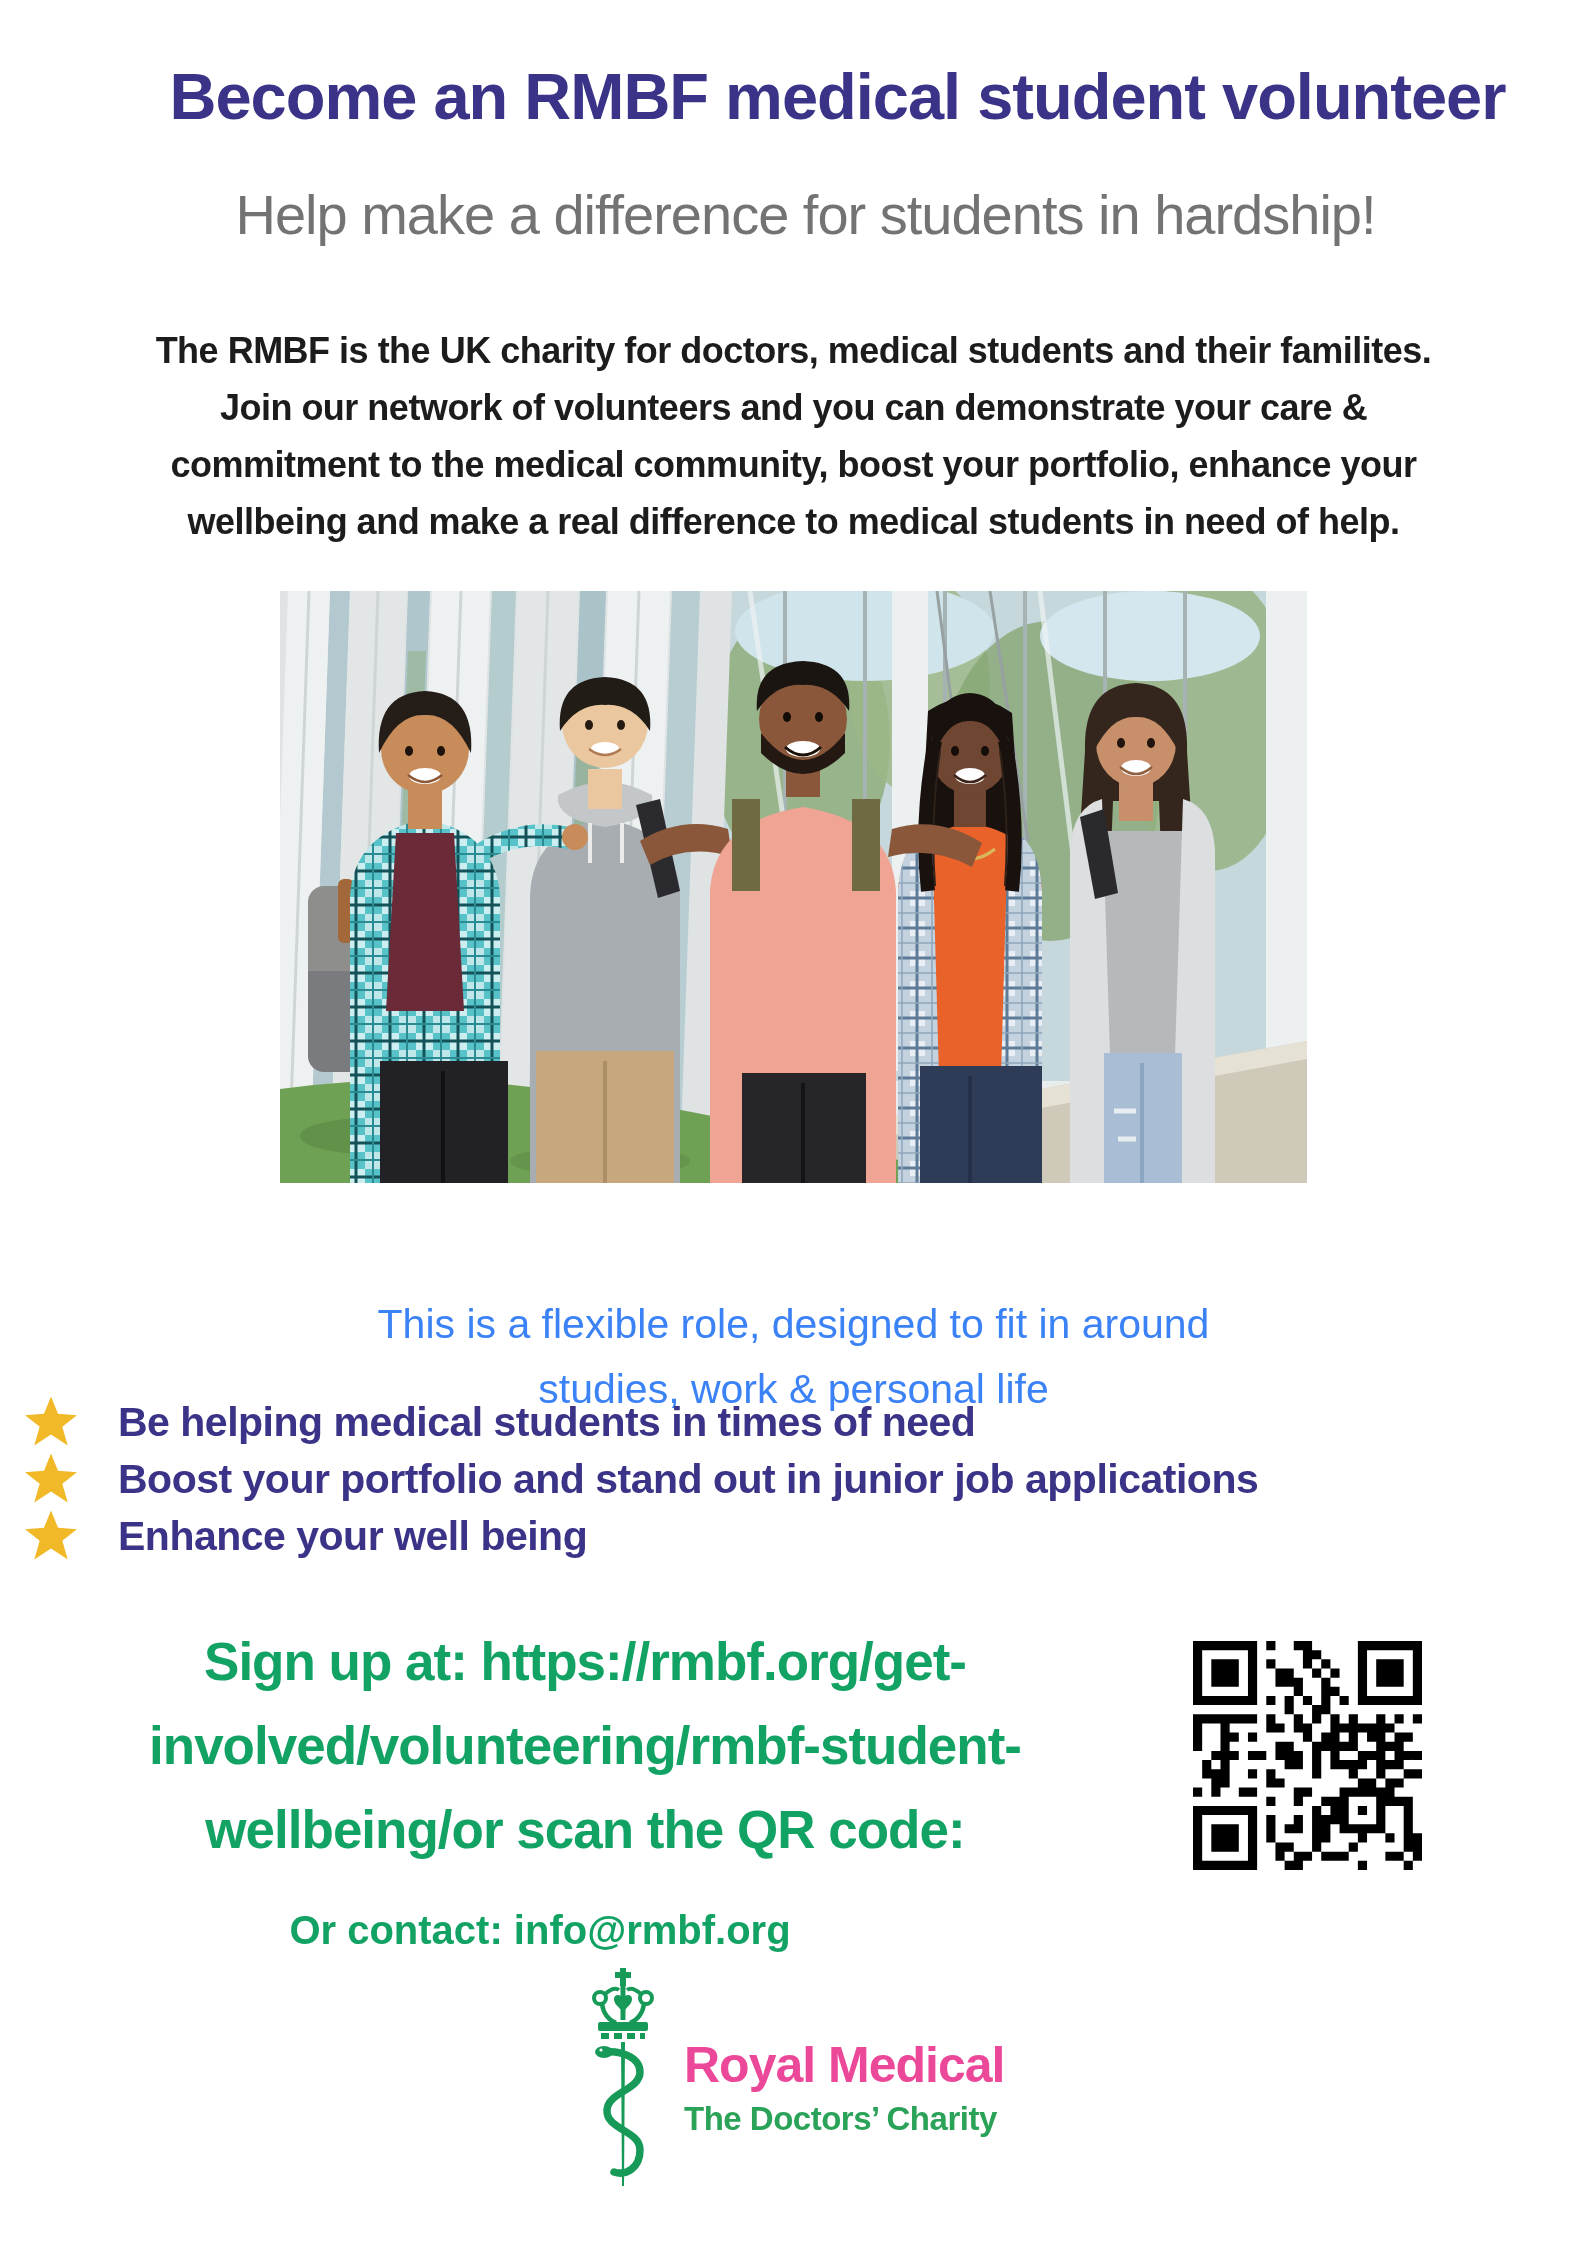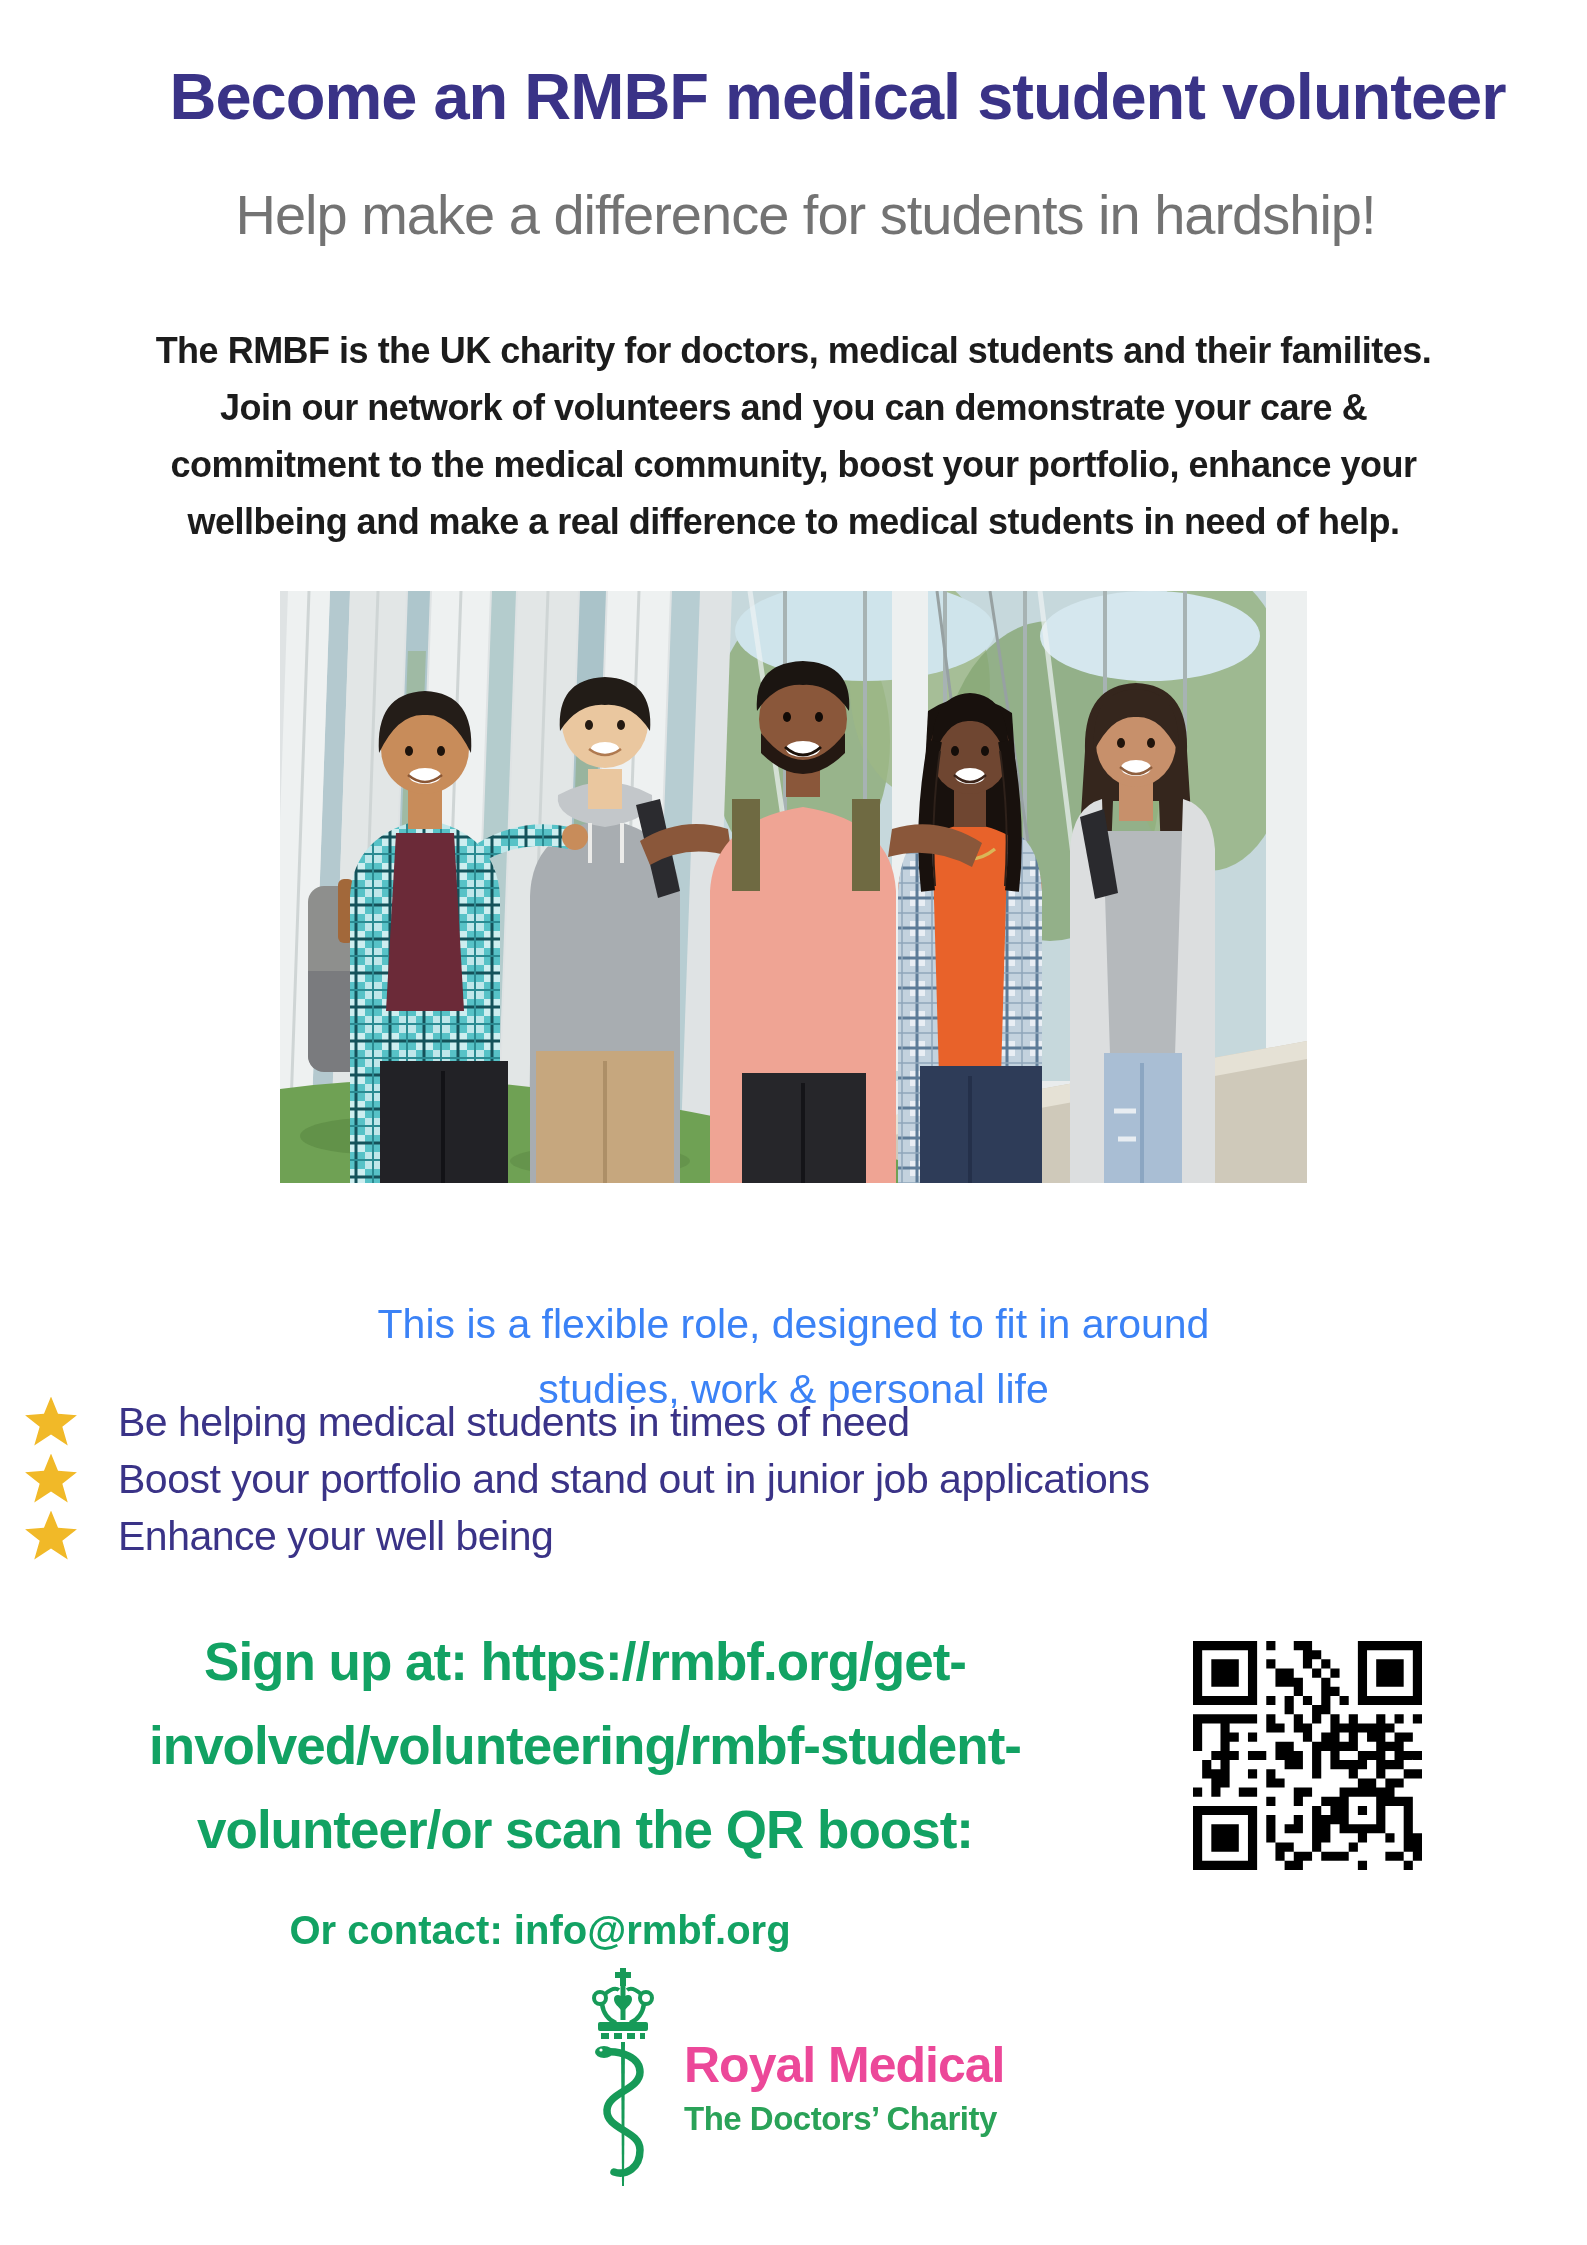--- a/index.html
+++ b/index.html
@@ -26,21 +26,21 @@
   .flexnote{
     position:absolute;top:1292px;left:0;width:100%;text-align:center;
     font-size:41px;line-height:65px;font-weight:normal;color:#3b82f6;
   }
   .benefits{position:absolute;left:24px;top:1394px;}
   .benefit{display:flex;align-items:center;height:57px;}
   .star{
     width:54px;height:52px;flex:none;margin-right:40px;background:#f1b928;
     clip-path:polygon(50% 0%,63% 33%,98% 36%,71% 58%,81% 94%,50% 73%,19% 94%,29% 58%,2% 36%,37% 33%);
   }
-  .benefit-text{font-size:41px;font-weight:normal;color:#3a3387;white-space:nowrap;letter-spacing:-0.5px;}
+  .benefit-text{font-size:41px;font-weight:bold;color:#3a3387;white-space:nowrap;letter-spacing:-0.5px;}
   .signup{
     position:absolute;left:30px;top:1620px;width:1110px;text-align:center;
     font-size:53px;line-height:84px;font-weight:bold;color:#12a263;letter-spacing:-1px;
   }
   .qr{position:absolute;left:1193px;top:1641px;width:229px;height:229px;background:#fff;}
   .contact{
     position:absolute;left:0;top:1908px;width:1080px;text-align:center;
     font-size:40px;font-weight:bold;color:#12a263;
   }
   .logo{position:absolute;left:588px;top:1964px;display:flex;align-items:flex-start;}
@@ -232,21 +232,21 @@
   </div>
   <div class="benefit">
     <span class="star"></span>
     <span class="benefit-text">Enhance your well being</span>
   </div>
 </div>
 
 <div class="signup">
   <div>Sign up at: https://rmbf.org/get-</div>
   <div>involved/volunteering/rmbf-student-</div>
-  <div>volunteer/or scan the QR boost:</div>
+  <div>wellbeing/or scan the QR code:</div>
 </div>
 
 <div class="qr">
   <svg id="qr-svg" width="229" height="229" viewBox="0 0 225 225" xmlns="http://www.w3.org/2000/svg">
       <path d="M72 0h9v9h-9zM99 0h9v9h-9zM108 0h9v9h-9zM108 9h9v9h-9zM117 9h9v9h-9zM72 18h9v9h-9zM108 18h9v9h-9zM126 18h9v9h-9zM81 27h9v9h-9zM90 27h9v9h-9zM117 27h9v9h-9zM135 27h9v9h-9zM81 36h9v9h-9zM90 36h9v9h-9zM99 36h9v9h-9zM126 36h9v9h-9zM99 45h9v9h-9zM126 45h9v9h-9zM135 45h9v9h-9zM72 54h9v9h-9zM90 54h9v9h-9zM108 54h9v9h-9zM126 54h9v9h-9zM144 54h9v9h-9zM90 63h9v9h-9zM117 63h9v9h-9zM126 63h9v9h-9zM0 72h9v9h-9zM9 72h9v9h-9zM18 72h9v9h-9zM27 72h9v9h-9zM36 72h9v9h-9zM45 72h9v9h-9zM54 72h9v9h-9zM72 72h9v9h-9zM99 72h9v9h-9zM117 72h9v9h-9zM135 72h9v9h-9zM153 72h9v9h-9zM180 72h9v9h-9zM198 72h9v9h-9zM216 72h9v9h-9zM0 81h9v9h-9zM27 81h9v9h-9zM72 81h9v9h-9zM81 81h9v9h-9zM99 81h9v9h-9zM108 81h9v9h-9zM135 81h9v9h-9zM144 81h9v9h-9zM153 81h9v9h-9zM162 81h9v9h-9zM171 81h9v9h-9zM180 81h9v9h-9zM189 81h9v9h-9zM0 90h9v9h-9zM27 90h9v9h-9zM36 90h9v9h-9zM54 90h9v9h-9zM108 90h9v9h-9zM126 90h9v9h-9zM135 90h9v9h-9zM153 90h9v9h-9zM171 90h9v9h-9zM180 90h9v9h-9zM198 90h9v9h-9zM207 90h9v9h-9zM0 99h9v9h-9zM27 99h9v9h-9zM81 99h9v9h-9zM90 99h9v9h-9zM117 99h9v9h-9zM126 99h9v9h-9zM135 99h9v9h-9zM144 99h9v9h-9zM153 99h9v9h-9zM180 99h9v9h-9zM189 99h9v9h-9zM198 99h9v9h-9zM18 108h9v9h-9zM27 108h9v9h-9zM36 108h9v9h-9zM54 108h9v9h-9zM63 108h9v9h-9zM81 108h9v9h-9zM90 108h9v9h-9zM99 108h9v9h-9zM117 108h9v9h-9zM135 108h9v9h-9zM162 108h9v9h-9zM171 108h9v9h-9zM180 108h9v9h-9zM198 108h9v9h-9zM207 108h9v9h-9zM216 108h9v9h-9zM9 117h9v9h-9zM27 117h9v9h-9zM90 117h9v9h-9zM99 117h9v9h-9zM117 117h9v9h-9zM135 117h9v9h-9zM144 117h9v9h-9zM153 117h9v9h-9zM162 117h9v9h-9zM180 117h9v9h-9zM189 117h9v9h-9zM198 117h9v9h-9zM9 126h9v9h-9zM18 126h9v9h-9zM27 126h9v9h-9zM54 126h9v9h-9zM72 126h9v9h-9zM117 126h9v9h-9zM153 126h9v9h-9zM180 126h9v9h-9zM207 126h9v9h-9zM216 126h9v9h-9zM18 135h9v9h-9zM27 135h9v9h-9zM72 135h9v9h-9zM81 135h9v9h-9zM162 135h9v9h-9zM171 135h9v9h-9zM189 135h9v9h-9zM198 135h9v9h-9zM0 144h9v9h-9zM18 144h9v9h-9zM45 144h9v9h-9zM54 144h9v9h-9zM99 144h9v9h-9zM108 144h9v9h-9zM144 144h9v9h-9zM153 144h9v9h-9zM162 144h9v9h-9zM171 144h9v9h-9zM180 144h9v9h-9zM189 144h9v9h-9zM72 153h9v9h-9zM99 153h9v9h-9zM126 153h9v9h-9zM135 153h9v9h-9zM144 153h9v9h-9zM180 153h9v9h-9zM189 153h9v9h-9zM198 153h9v9h-9zM207 153h9v9h-9zM117 162h9v9h-9zM135 162h9v9h-9zM144 162h9v9h-9zM162 162h9v9h-9zM180 162h9v9h-9zM207 162h9v9h-9zM72 171h9v9h-9zM99 171h9v9h-9zM117 171h9v9h-9zM126 171h9v9h-9zM135 171h9v9h-9zM144 171h9v9h-9zM180 171h9v9h-9zM207 171h9v9h-9zM72 180h9v9h-9zM90 180h9v9h-9zM99 180h9v9h-9zM117 180h9v9h-9zM126 180h9v9h-9zM144 180h9v9h-9zM153 180h9v9h-9zM162 180h9v9h-9zM171 180h9v9h-9zM180 180h9v9h-9zM207 180h9v9h-9zM72 189h9v9h-9zM117 189h9v9h-9zM126 189h9v9h-9zM162 189h9v9h-9zM189 189h9v9h-9zM207 189h9v9h-9zM216 189h9v9h-9zM81 198h9v9h-9zM90 198h9v9h-9zM117 198h9v9h-9zM153 198h9v9h-9zM207 198h9v9h-9zM216 198h9v9h-9zM81 207h9v9h-9zM99 207h9v9h-9zM108 207h9v9h-9zM126 207h9v9h-9zM135 207h9v9h-9zM144 207h9v9h-9zM189 207h9v9h-9zM198 207h9v9h-9zM216 207h9v9h-9zM90 216h9v9h-9zM99 216h9v9h-9zM162 216h9v9h-9zM207 216h9v9h-9zM0 0h63v63h-63z M9 9v45h45v-45z M18 18h27v27h-27zM162 0h63v63h-63z M171 9v45h45v-45z M180 18h27v27h-27zM0 162h63v63h-63z M9 171v45h45v-45z M18 180h27v27h-27z" fill="#000000" fill-rule="evenodd"></path>
     </svg>
 </div>
 
 <div class="contact">Or contact: info@rmbf.org</div>
 

